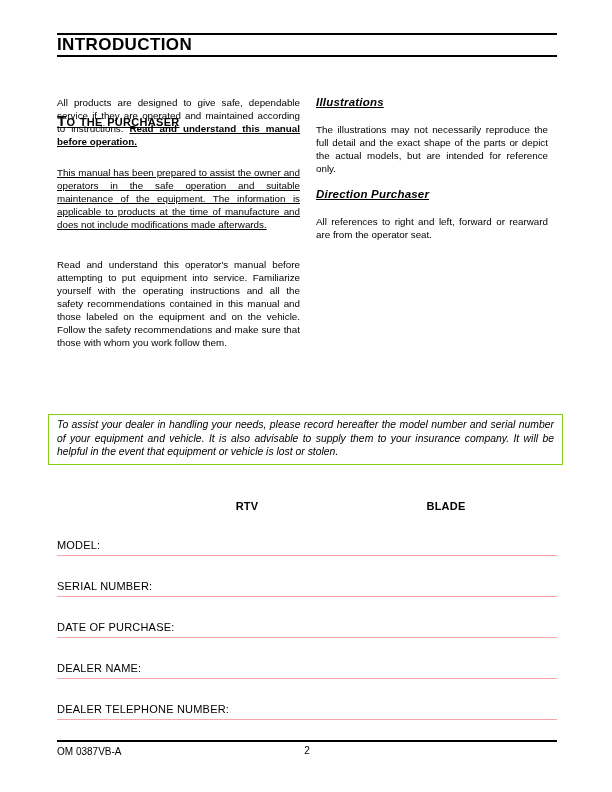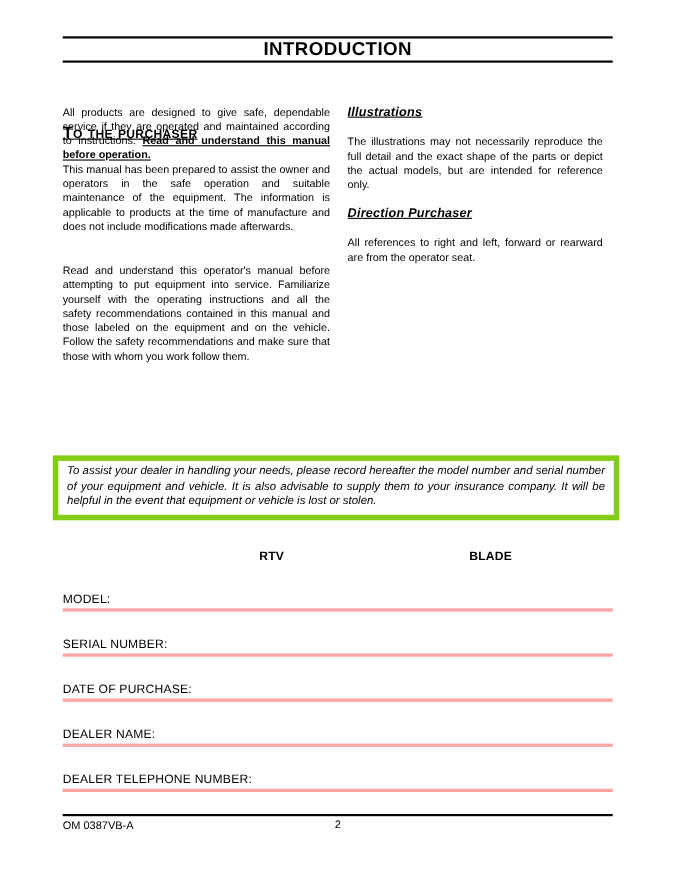--- a/index.html
+++ b/index.html
@@ -19,21 +19,20 @@
   .rule {
     position:absolute; left:57px; width:500px; height:2px;
     background:#000;
   }
   .rule-top    { top:33px; }
   .rule-title  { top:55px; }
   .rule-footer { top:740px; }
 
   .page-title {
     position:absolute; top:35px; left:57px; width:500px;
-    text-align:center;
     font-size:17px; font-weight:bold; letter-spacing:0.4px;
   }
   .section-heading {
     position:absolute; top:64px; left:57px;
     font-size:15px; font-weight:bold;
     font-variant:small-caps;
     text-transform:lowercase;
     text-decoration:underline;
     letter-spacing:0.3px;
     margin-top:48px;
@@ -43,54 +42,54 @@
   .columns {
     position:absolute; top:96px; left:57px; width:500px;
     display:flex; gap:16px;
   }
   .col-left  { width:243px; }
   .col-right { width:232px; }
   .body-text {
     font-size:9.8px; line-height:13px;
     text-align:justify;
   }
-  .p-gap-small { margin-top:0; }
+  .p-gap-small { margin-top:18px;text-decoration:underline; }
   .p-gap-large { margin-top:27px; }
   .bold-underline { font-weight:bold; text-decoration:underline; }
 
   .col-heading {
     font-size:11.5px; font-weight:bold; font-style:italic;
     text-decoration:underline;
     letter-spacing:0.2px;
   }
   .h-gap-after  { margin-bottom:15px; }
   .h-gap-before { margin-top:13px; }
 
   .notice-box {
     position:absolute; top:414px; left:48px; width:515px;
-    border:5px solid #84cc16;
+    border:1px solid #84cc16;
     padding:3px 8px 5px 8px;
   }
   .notice-box p {
     font-size:10.4px; font-style:italic; line-height:13.5px;
     text-align:justify;
   }
 
   .form-header {
     position:absolute; top:500px;
     transform:translateX(-50%);
     font-size:11px; font-weight:bold; 
     letter-spacing:0.2px;
   }
   .header-rtv   { left:247px; }
   .header-blade { left:446px; }
 
   .form-row {
     position:absolute; left:57px; width:500px; height:17px;
-    border-bottom:3px solid #fca5a5;
+    border-bottom:1px solid #fca5a5;
     font-size:11px;
     letter-spacing:0.2px;
   }
   .row-model  { top:539px; }
   .row-serial { top:580px; }
   .row-date   { top:621px; }
   .row-dealer { top:662px; }
   .row-phone  { top:703px; }
 
   .footer-code {

